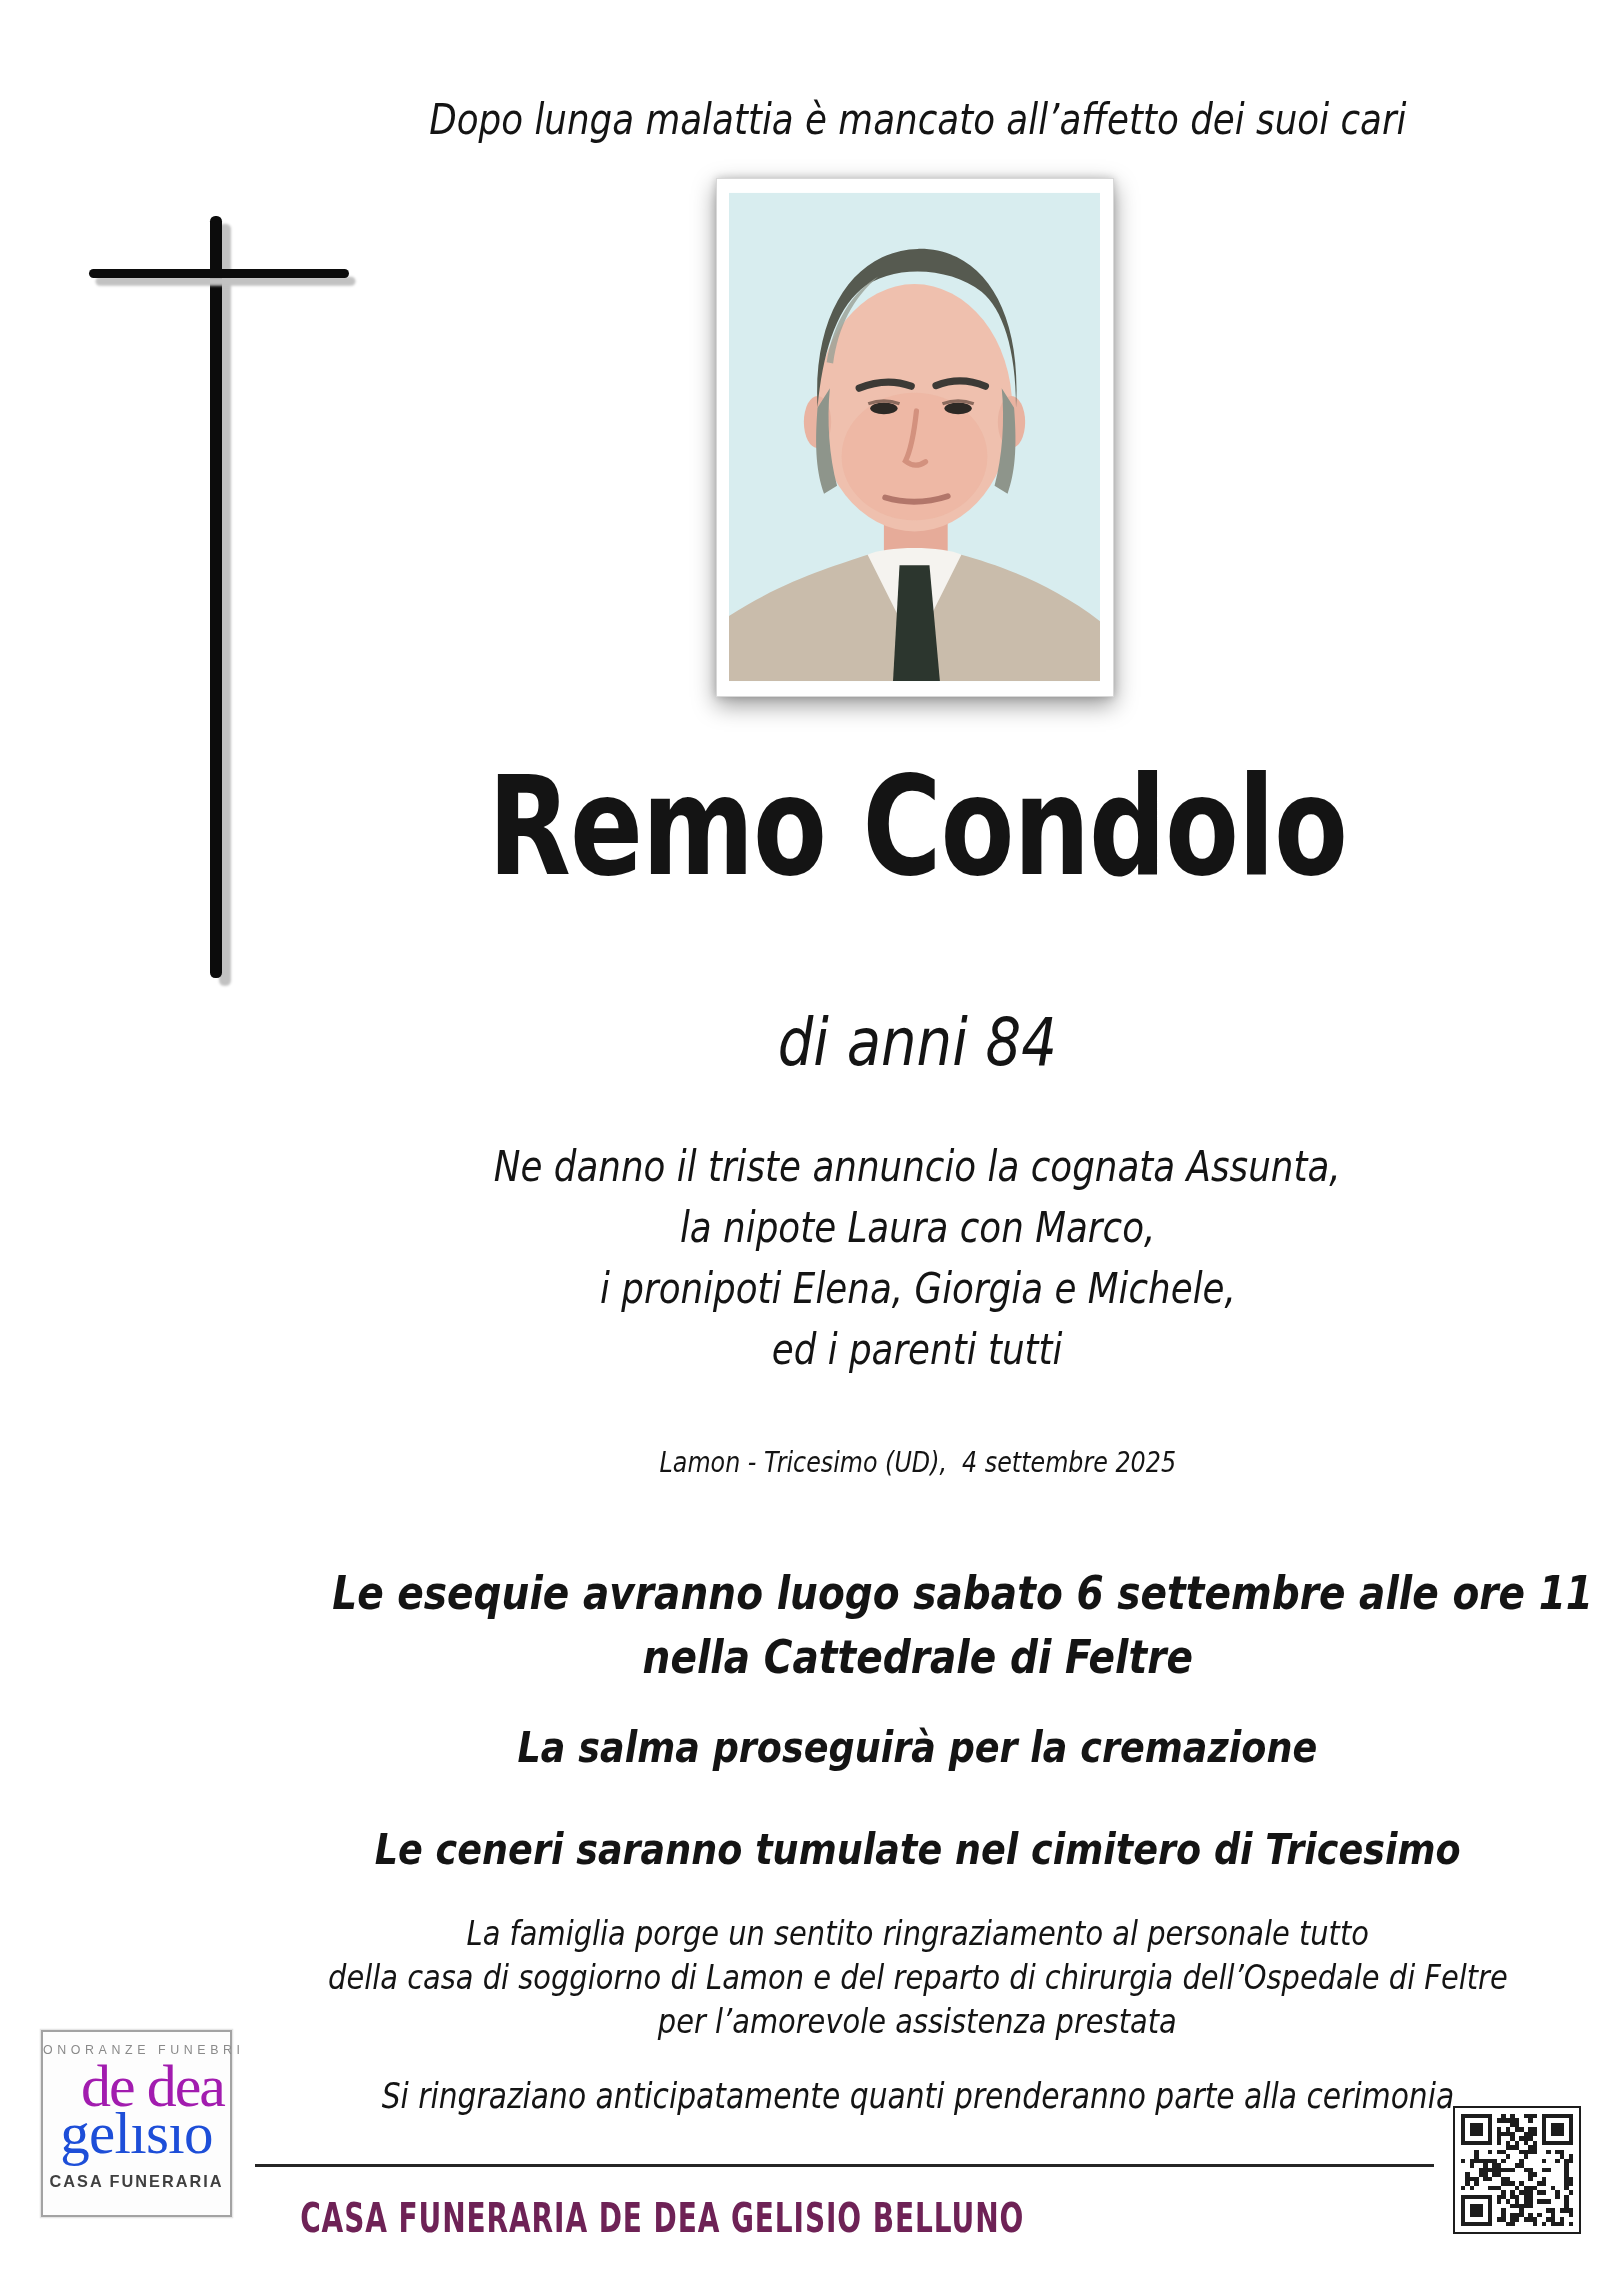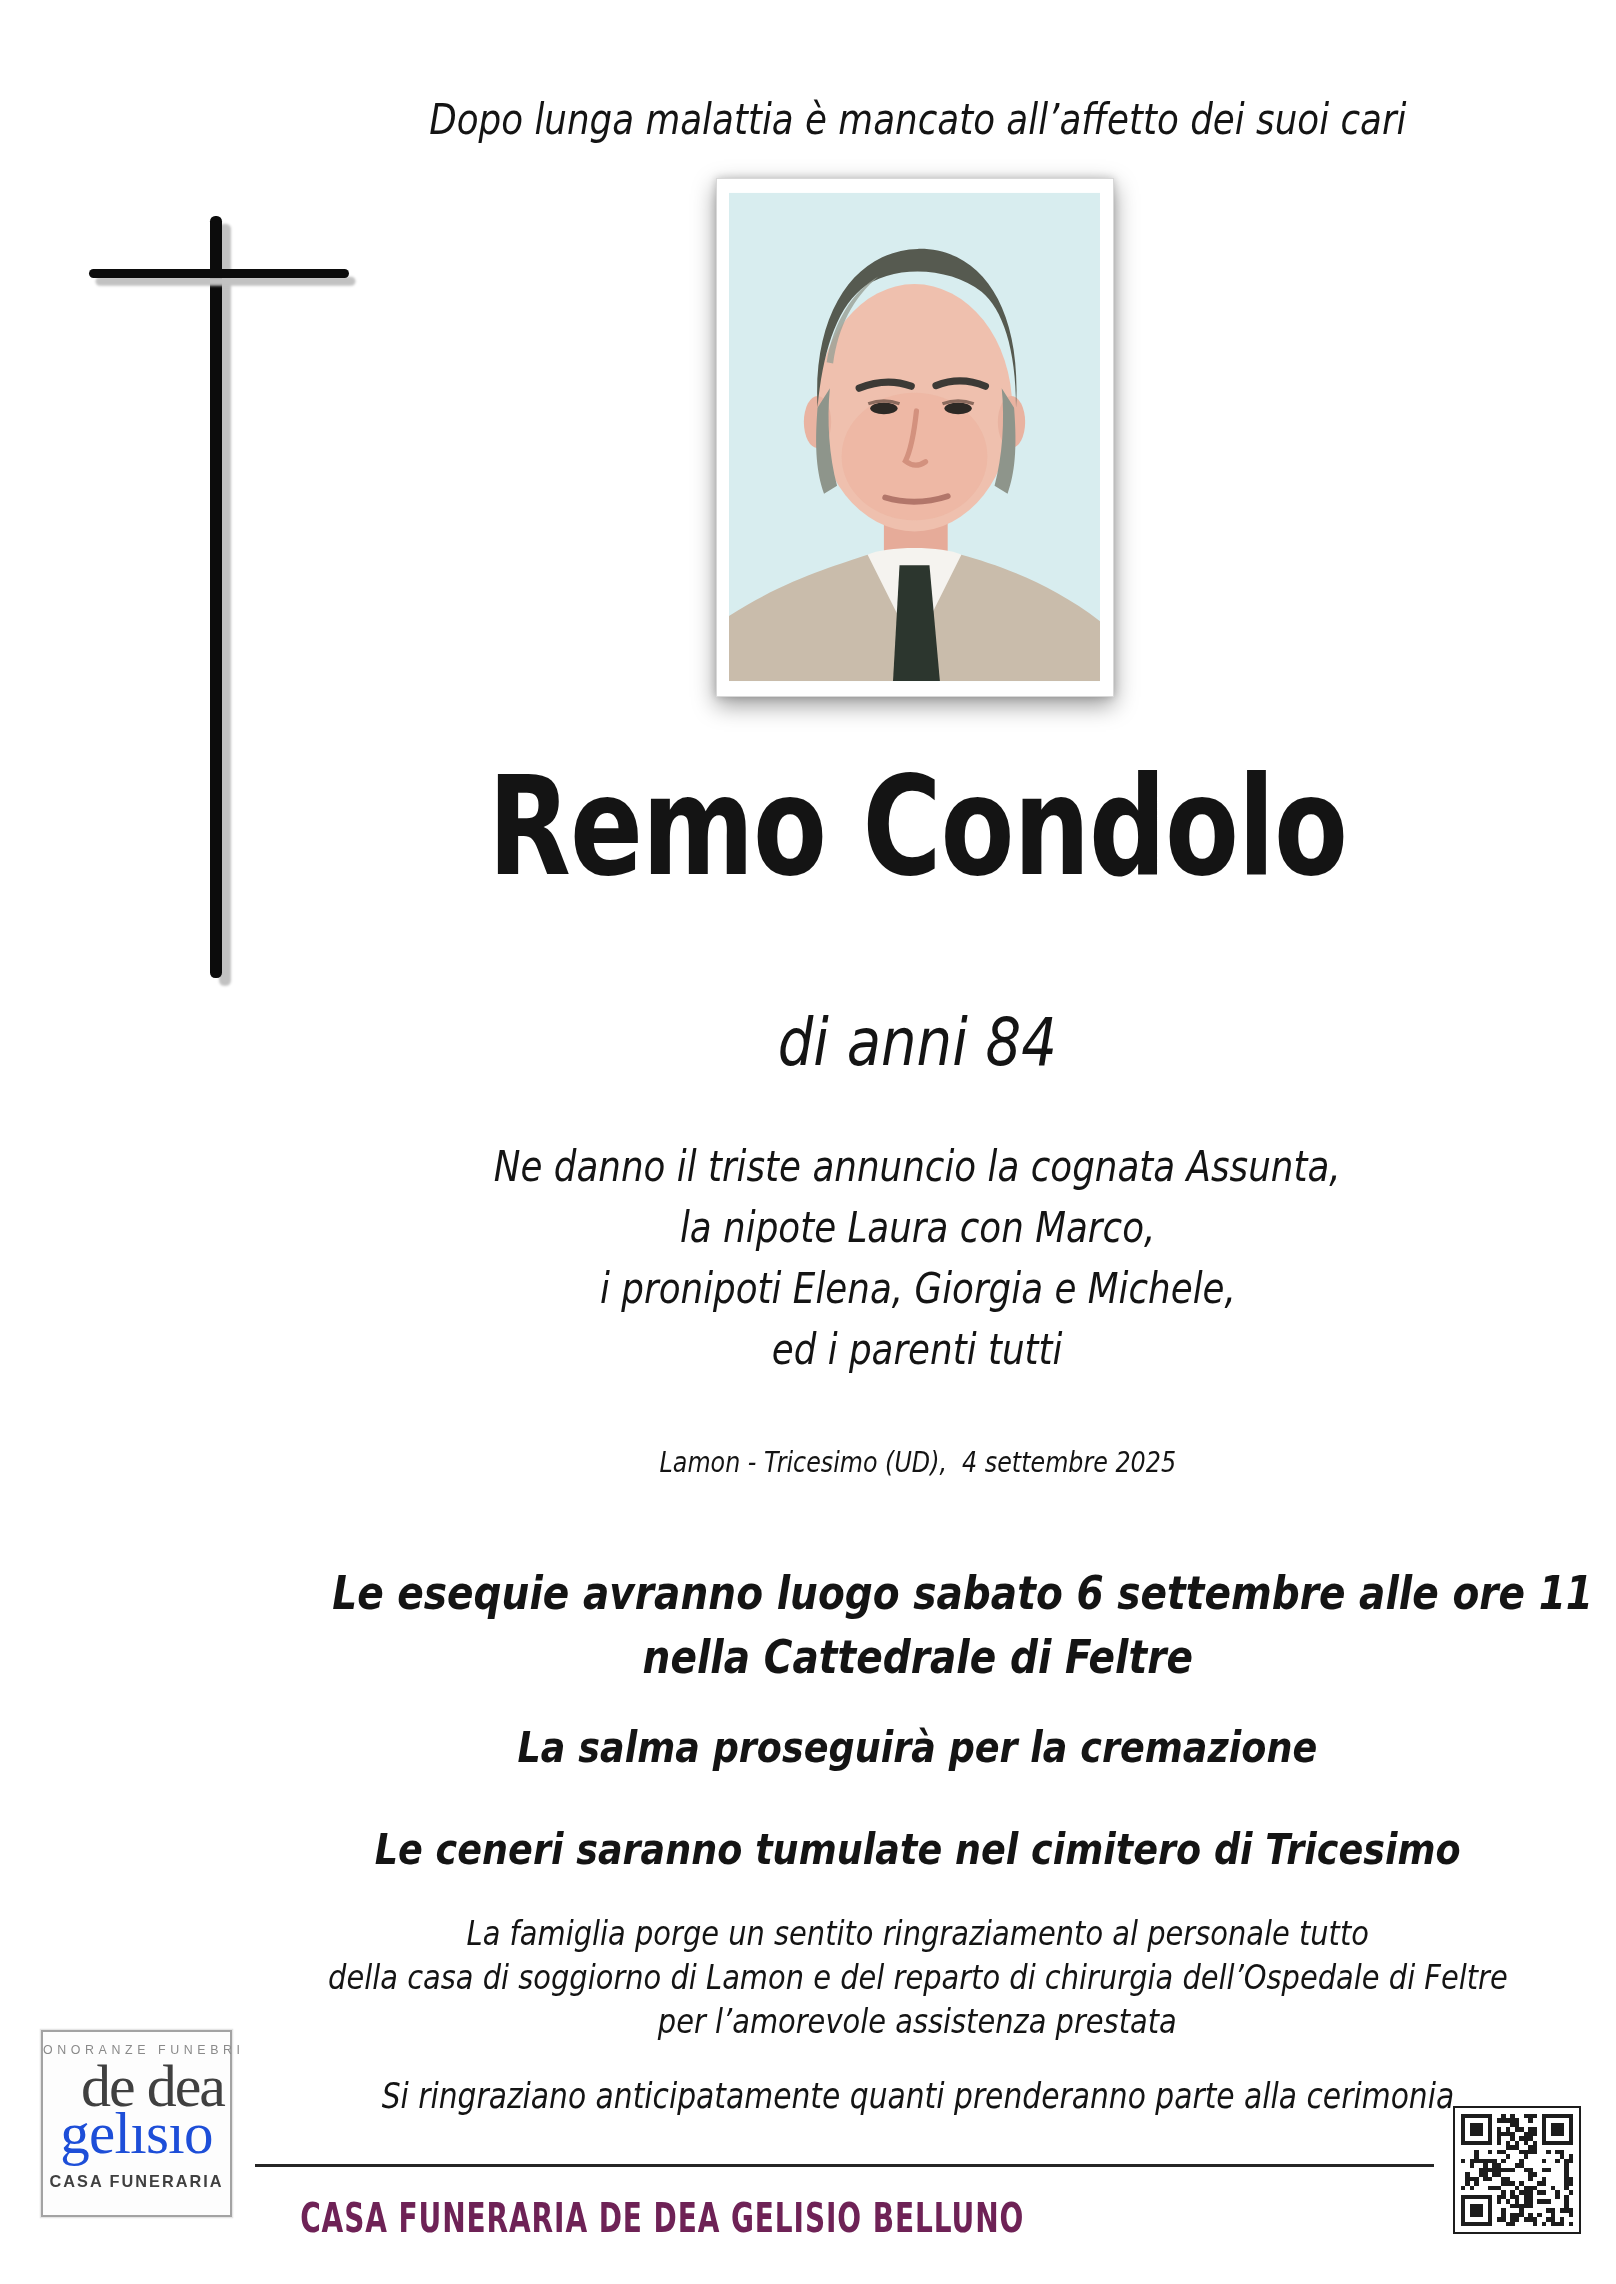--- a/index.html
+++ b/index.html
@@ -57,21 +57,21 @@
     position:absolute;left:41px;top:2030px;width:191px;height:187px;
     box-sizing:border-box;border:2px solid #a3a3a3;background:#fdfdfd;
     box-shadow:0 0 0 1.3px #e6e6e6;
     text-align:center;
   }
   .logo-top{
     margin-top:11px;font-size:12.4px;letter-spacing:4.6px;color:#8a8a8a;
     font-family:"Liberation Sans",sans-serif;white-space:nowrap;
   }
   .logo-dedea{
-    margin-top:1.3px;font-size:60px;line-height:56px;color:#404040;
+    margin-top:1.3px;font-size:60px;line-height:56px;color:#a21caf;
     font-family:"Liberation Serif",serif;letter-spacing:-2px;white-space:nowrap;margin-left:32px;
   }
   .logo-gelisio{
     margin-top:-9px;font-size:59px;line-height:56px;color:#1d4ed8;
     font-family:"Liberation Serif",serif;letter-spacing:-0.7px;white-space:nowrap;
   }
   .logo-bottom{
     margin-top:10.4px;font-size:16.3px;font-weight:bold;letter-spacing:2px;
     color:#404040;font-family:"Liberation Sans",sans-serif;white-space:nowrap;
   }

